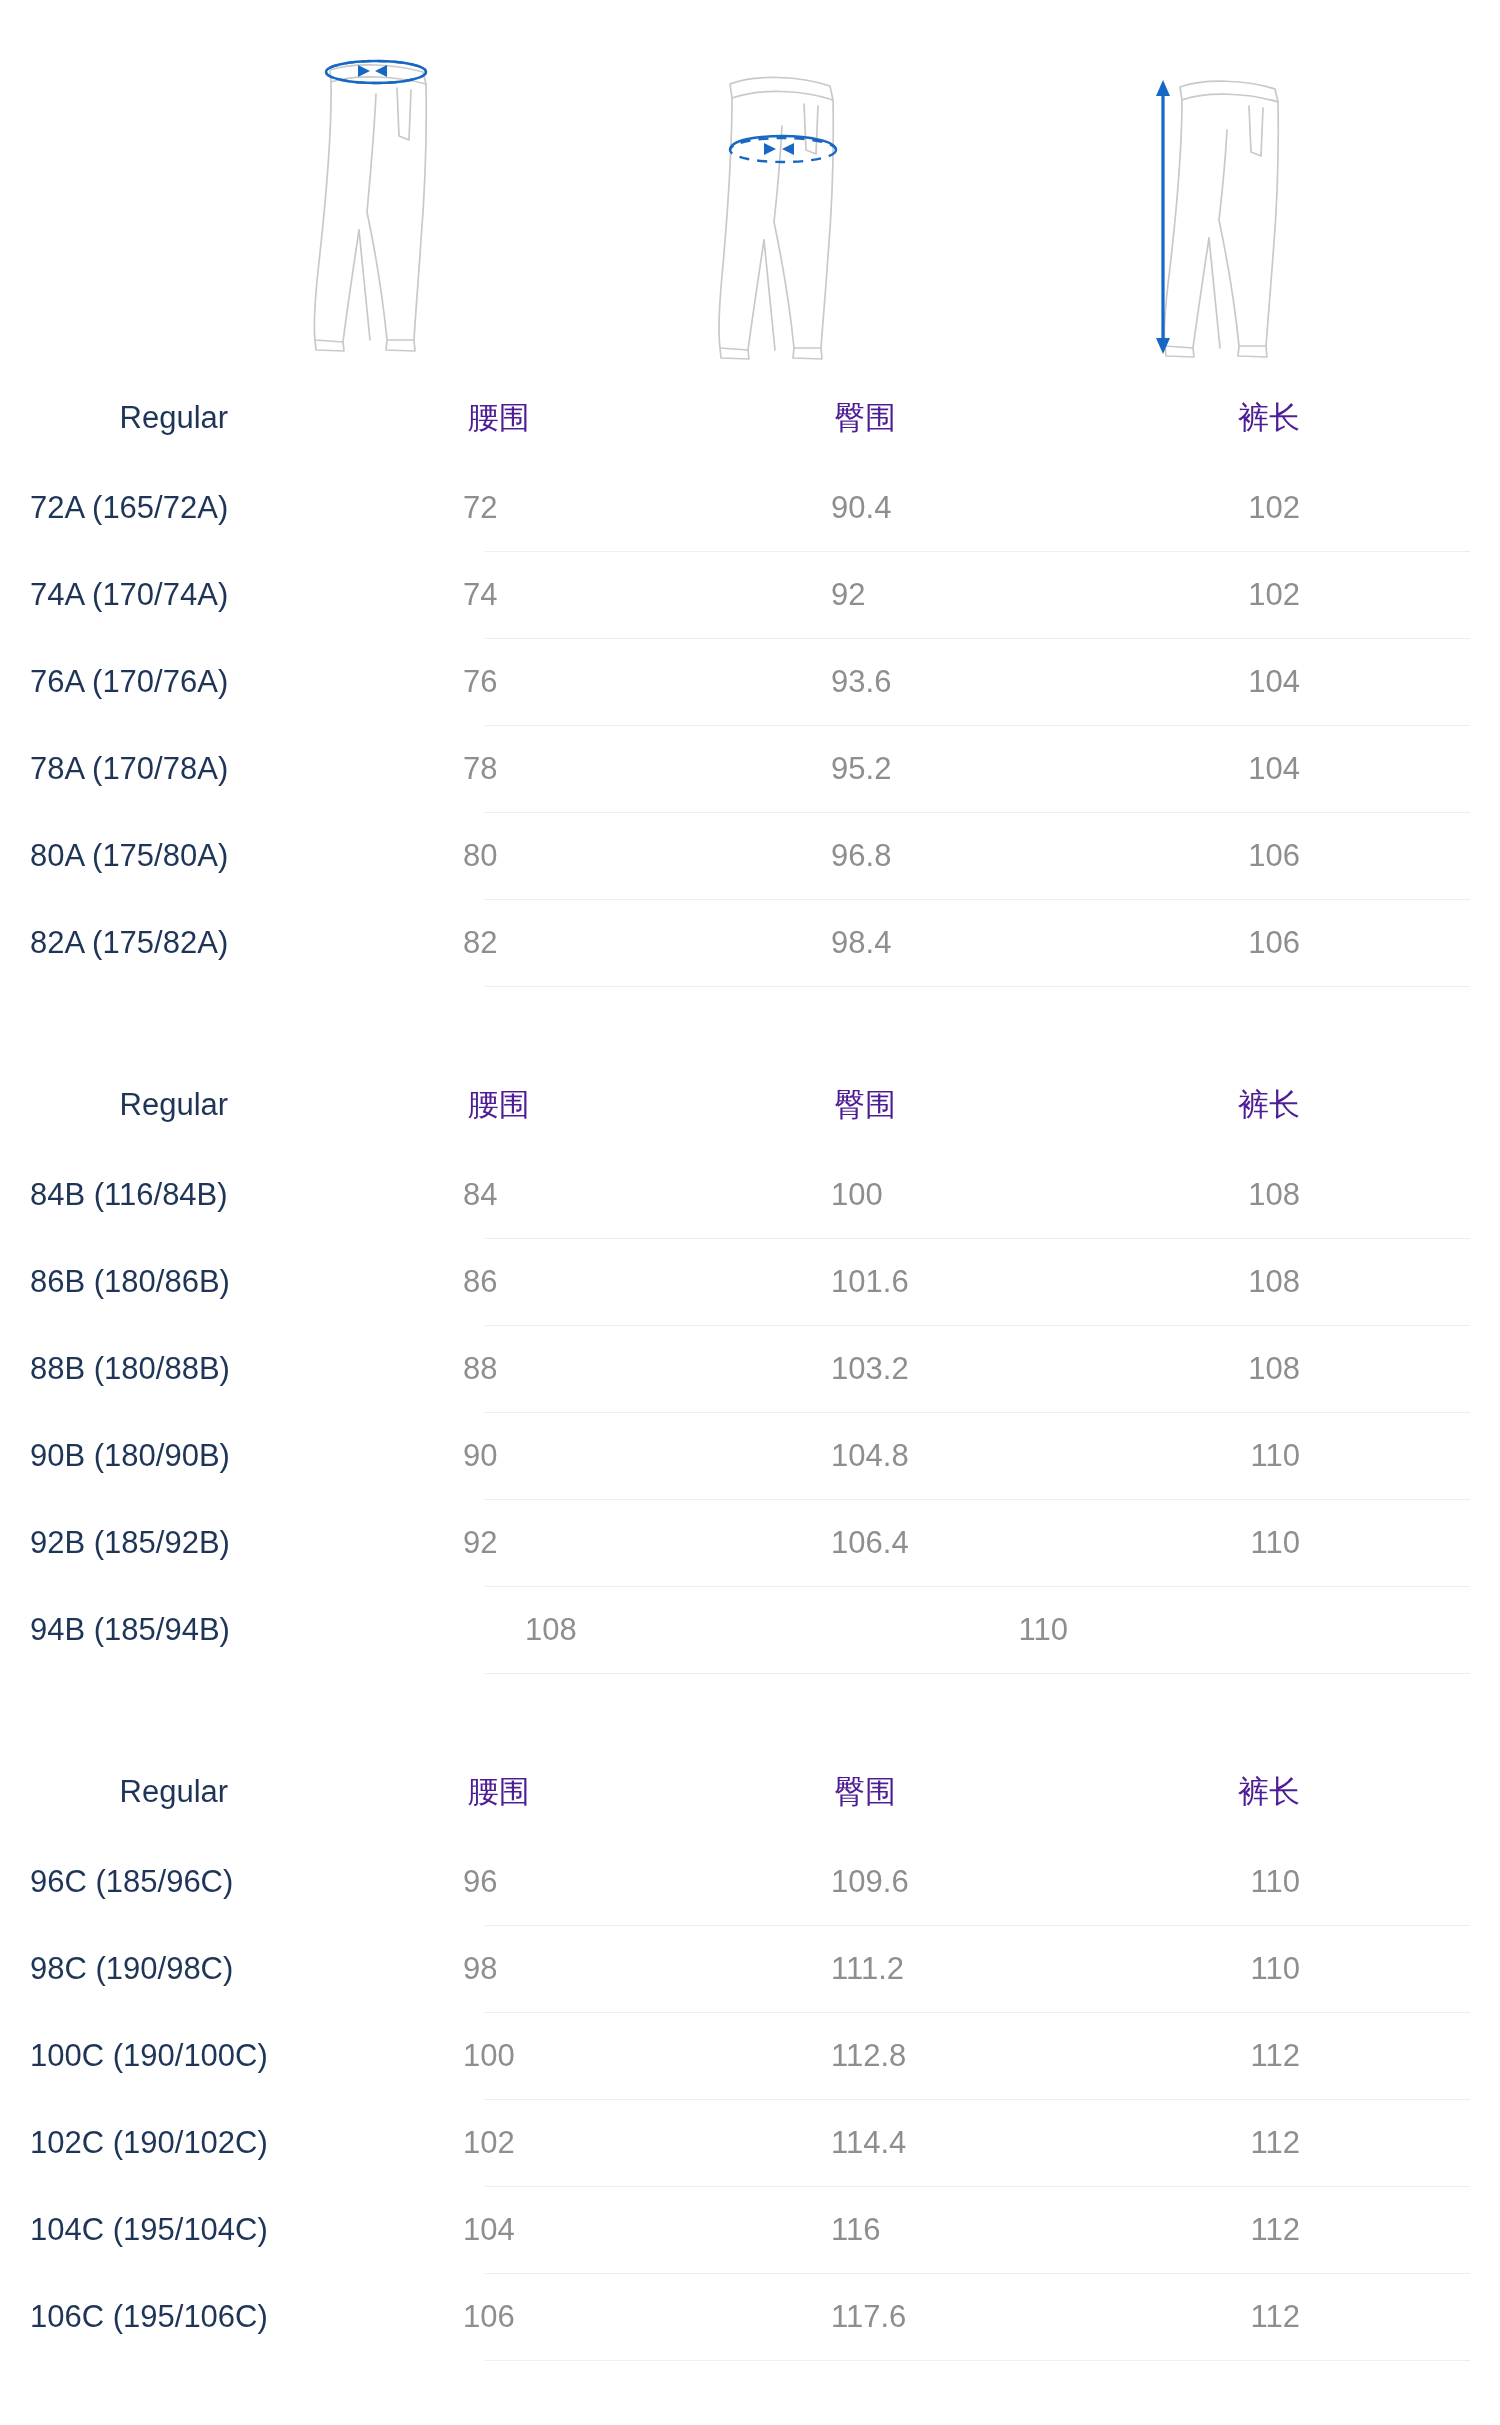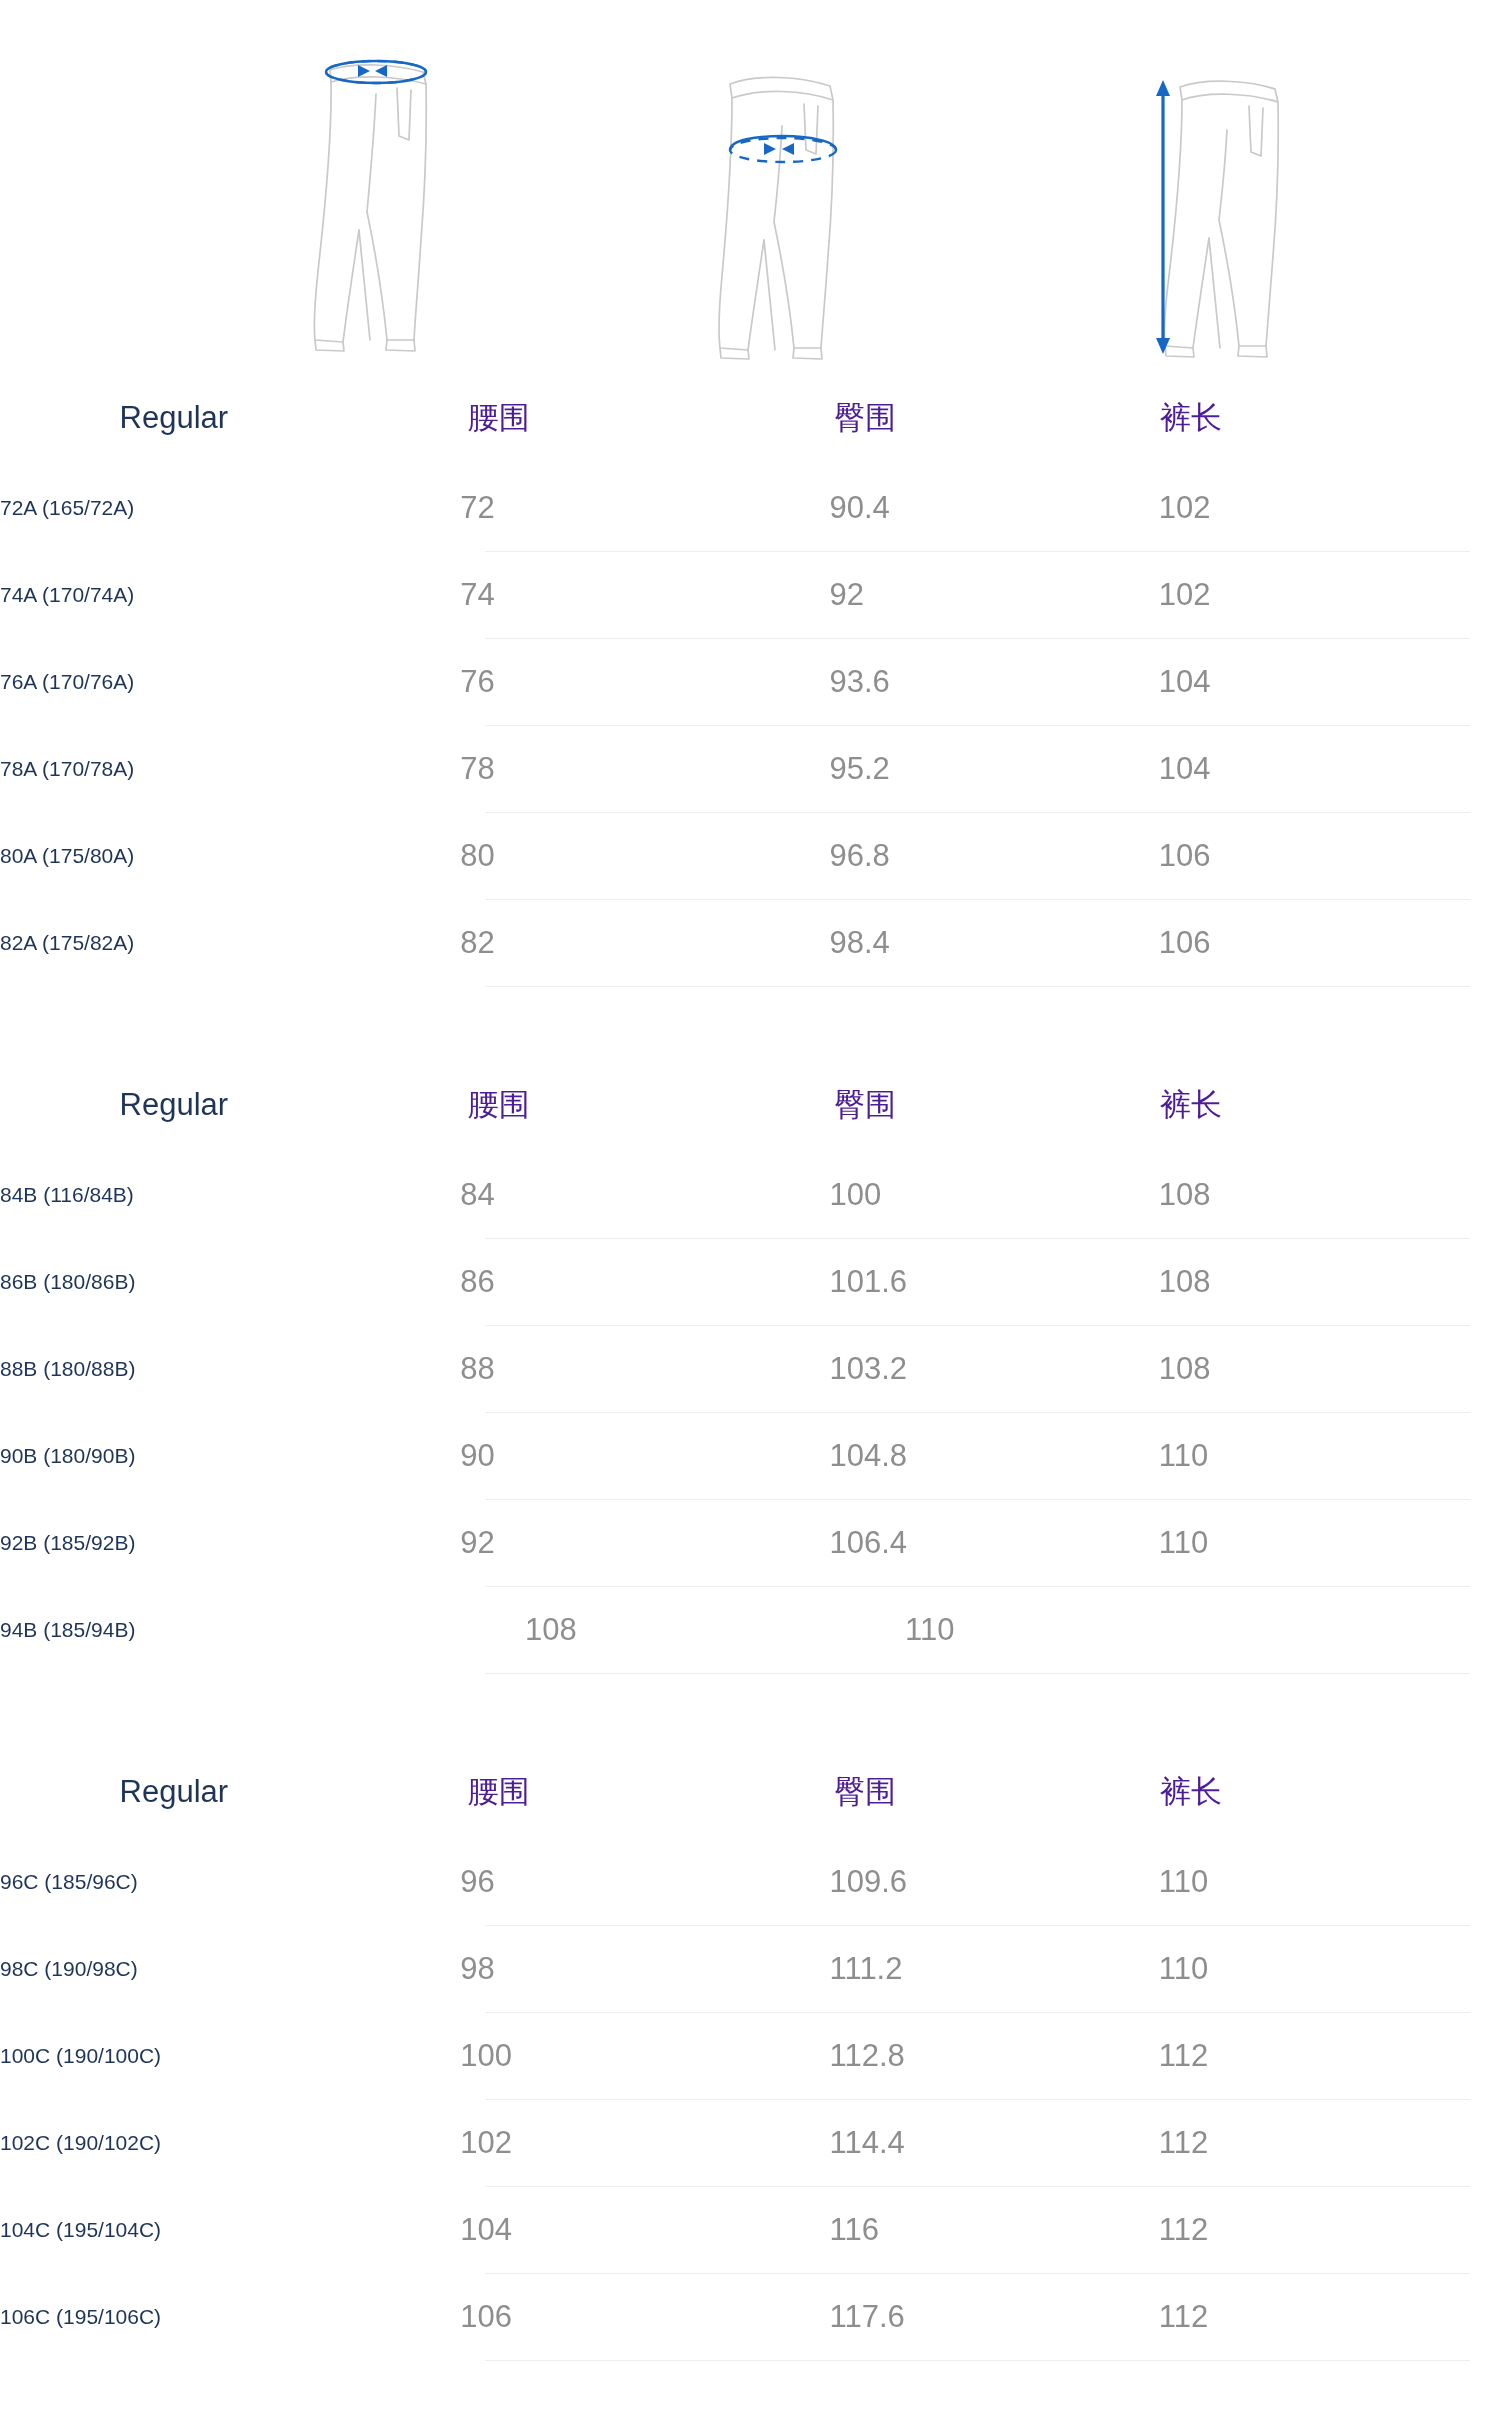--- a/index.html
+++ b/index.html
@@ -48,38 +48,39 @@
     align-items: center;
     width: 1312px;
     position: relative;
   }
 
   .head-row { height: 95px; }
   .data-row { height: 86px; }
 
   .c-size {
     width: 485px;
-    font-size: 21px;
+    padding-left: 30px;
+    font-size: 31px;
     color: #1f3557;
     white-space: nowrap;
   }
   .head-row .c-size {
     text-align: center;
     padding-left: 0;
     padding-right: 80px;
     font-size: 31px;
   }
   .c-num {
     font-size: 31px;
     color: #8e8e8e;
     white-space: nowrap;
   }
   .c-waist  { width: 420px; padding-left: 40px; }
   .c-hip    { width: 420px; padding-left: 40px; }
-  .c-length { width: 175px; padding-left: 0; padding-right: 12px; }
+  .c-length { width: 175px; padding-left: 0; text-align: right; padding-right: 12px; }
 
   .head-row .c-num {
     color: #4c1d95;
     font-size: 31px;
   }
 
   .divider {
     height: 1px;
     background: #eeeeee;
     margin-left: 485px;

